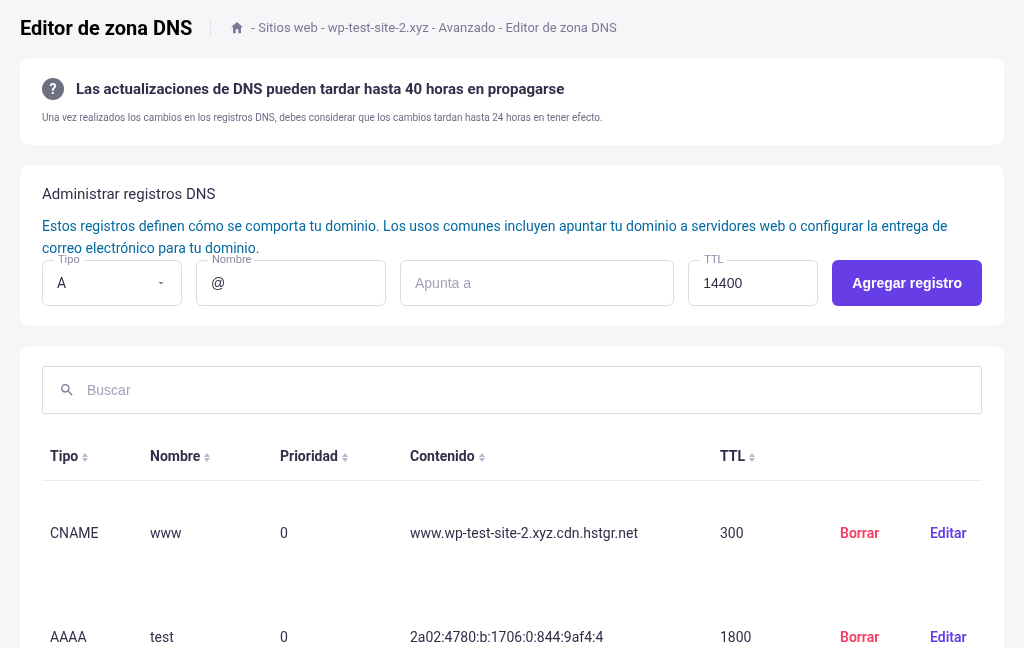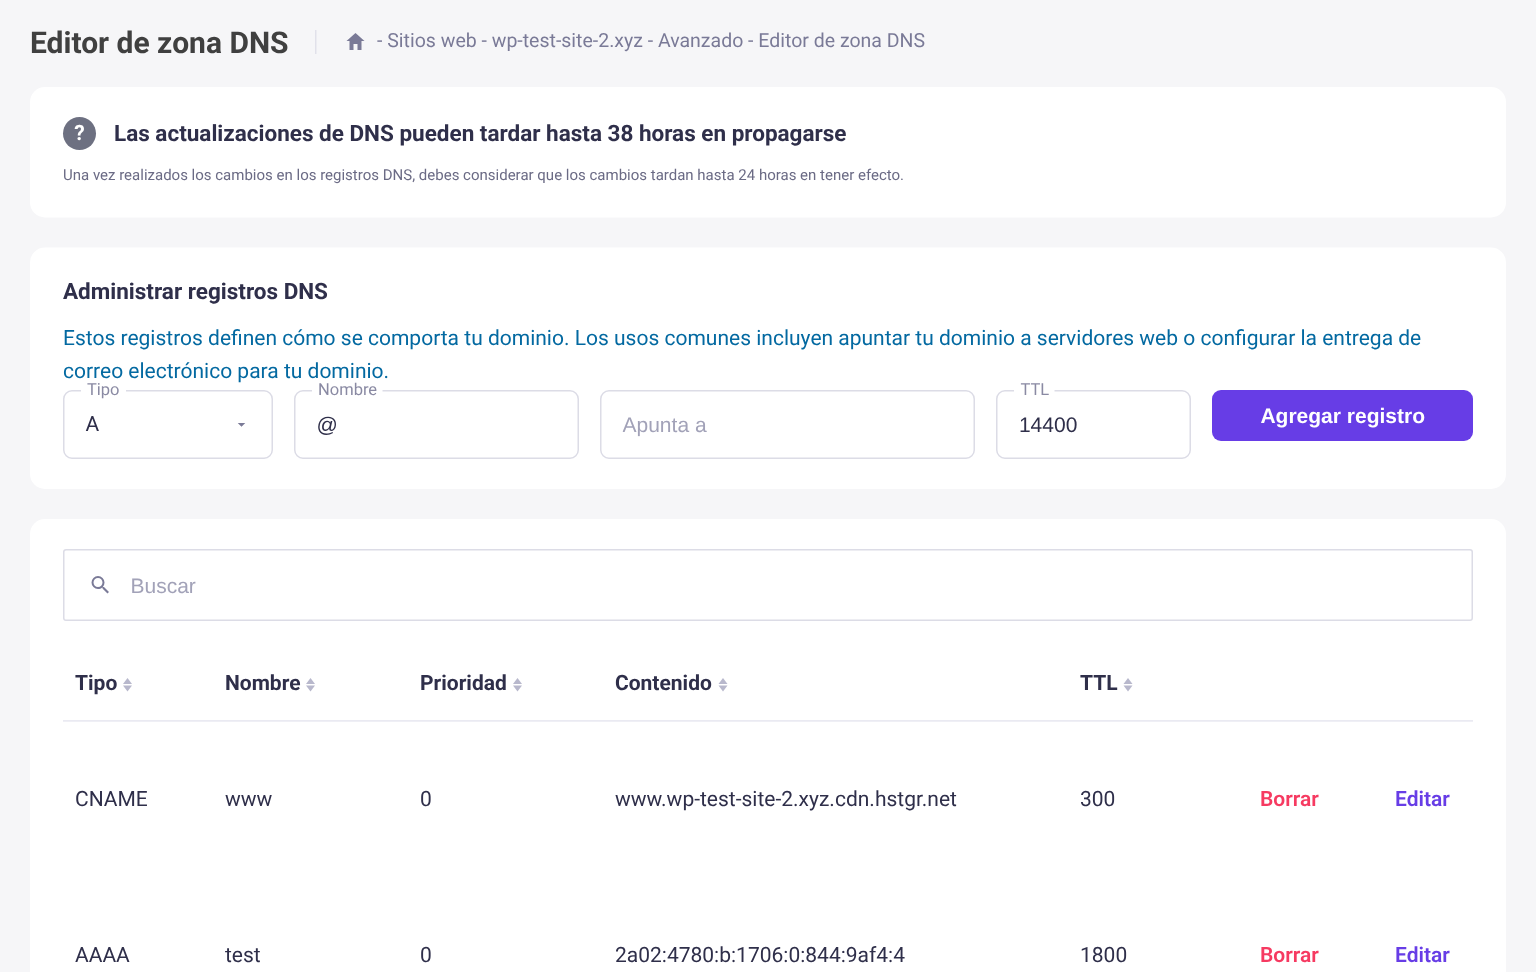--- a/index.html
+++ b/index.html
@@ -13,21 +13,21 @@
     .page { padding: 16px 20px; }
     .header-row {
       display: flex;
       align-items: center;
       gap: 18px;
       margin-bottom: 18px;
     }
     .page-title {
       font-size: 20px;
       font-weight: 700;
-      color: #404040;
+      color: #000000;
     }
     .breadcrumb {
       display: flex;
       align-items: flex-start;
       gap: 6px;
       color: #7a7a97;
       font-size: 13px;
       border-left: 1px solid #e1e1ea;
       padding-left: 18px;
     }
@@ -48,21 +48,21 @@
       font-weight: 700;
       font-size: 15px;
       color: #2f2f4a;
     }
     .alert-text {
       color: #6b6b85;
       font-size: 10px;
       line-height: 1.5;
     }
     .section-title {
-      font-weight: 700;
+      font-weight: 400;
       font-size: 15px;
       color: #2f2f4a;
       margin-bottom: 12px;
     }
     .section-desc {
       color: #0369a1;
       font-size: 14px;
       line-height: 1.6;
     }
     .form-row {
@@ -110,22 +110,22 @@
     .field input::placeholder { color: #a2a2b8; }
     .field.select {
       justify-content: space-between;
       cursor: pointer;
     }
     .add-btn {
       background: #673de6;
       color: #fff;
       border: none;
       border-radius: 6px;
-      padding: 0 32px;
-      height: 34px;
+      padding: 0 20px;
+      height: 46px;
       font-size: 14px;
       font-weight: 600;
       cursor: pointer;
       white-space: nowrap;
     }
     .search-wrap {
       display: flex;
       align-items: center;
       gap: 12px;
       height: 48px;
@@ -210,21 +210,21 @@
       <svg width="16" height="16" viewBox="0 0 24 24">
           <path d="M12 3l9 8h-3v9h-4v-6h-4v6H6v-9H3l9-8z"></path>
         </svg>
       <span> - Sitios web - wp-test-site-2.xyz - Avanzado - Editor de zona DNS</span>
     </div>
   </div>
 
   <div class="card">
     <div class="alert-row">
       <span class="info-icon">?</span>
-      <div class="alert-title">Las actualizaciones de DNS pueden tardar hasta 38 horas en propagarse</div>
+      <div class="alert-title">Las actualizaciones de DNS pueden tardar hasta 40 horas en propagarse</div>
     </div>
     <div class="alert-text">Una vez realizados los cambios en los registros DNS, debes considerar que los cambios tardan hasta 24 horas en tener efecto.</div>
   </div>
 
   <div class="card">
     <div class="section-title">Administrar registros DNS</div>
     <div class="section-desc">Estos registros definen cómo se comporta tu dominio. Los usos comunes incluyen apuntar tu dominio a servidores web o configurar la entrega de correo electrónico para tu dominio.</div>
     <div class="form-row">
       <div class="field-wrap type">
         <span class="floating-label">Tipo</span>

